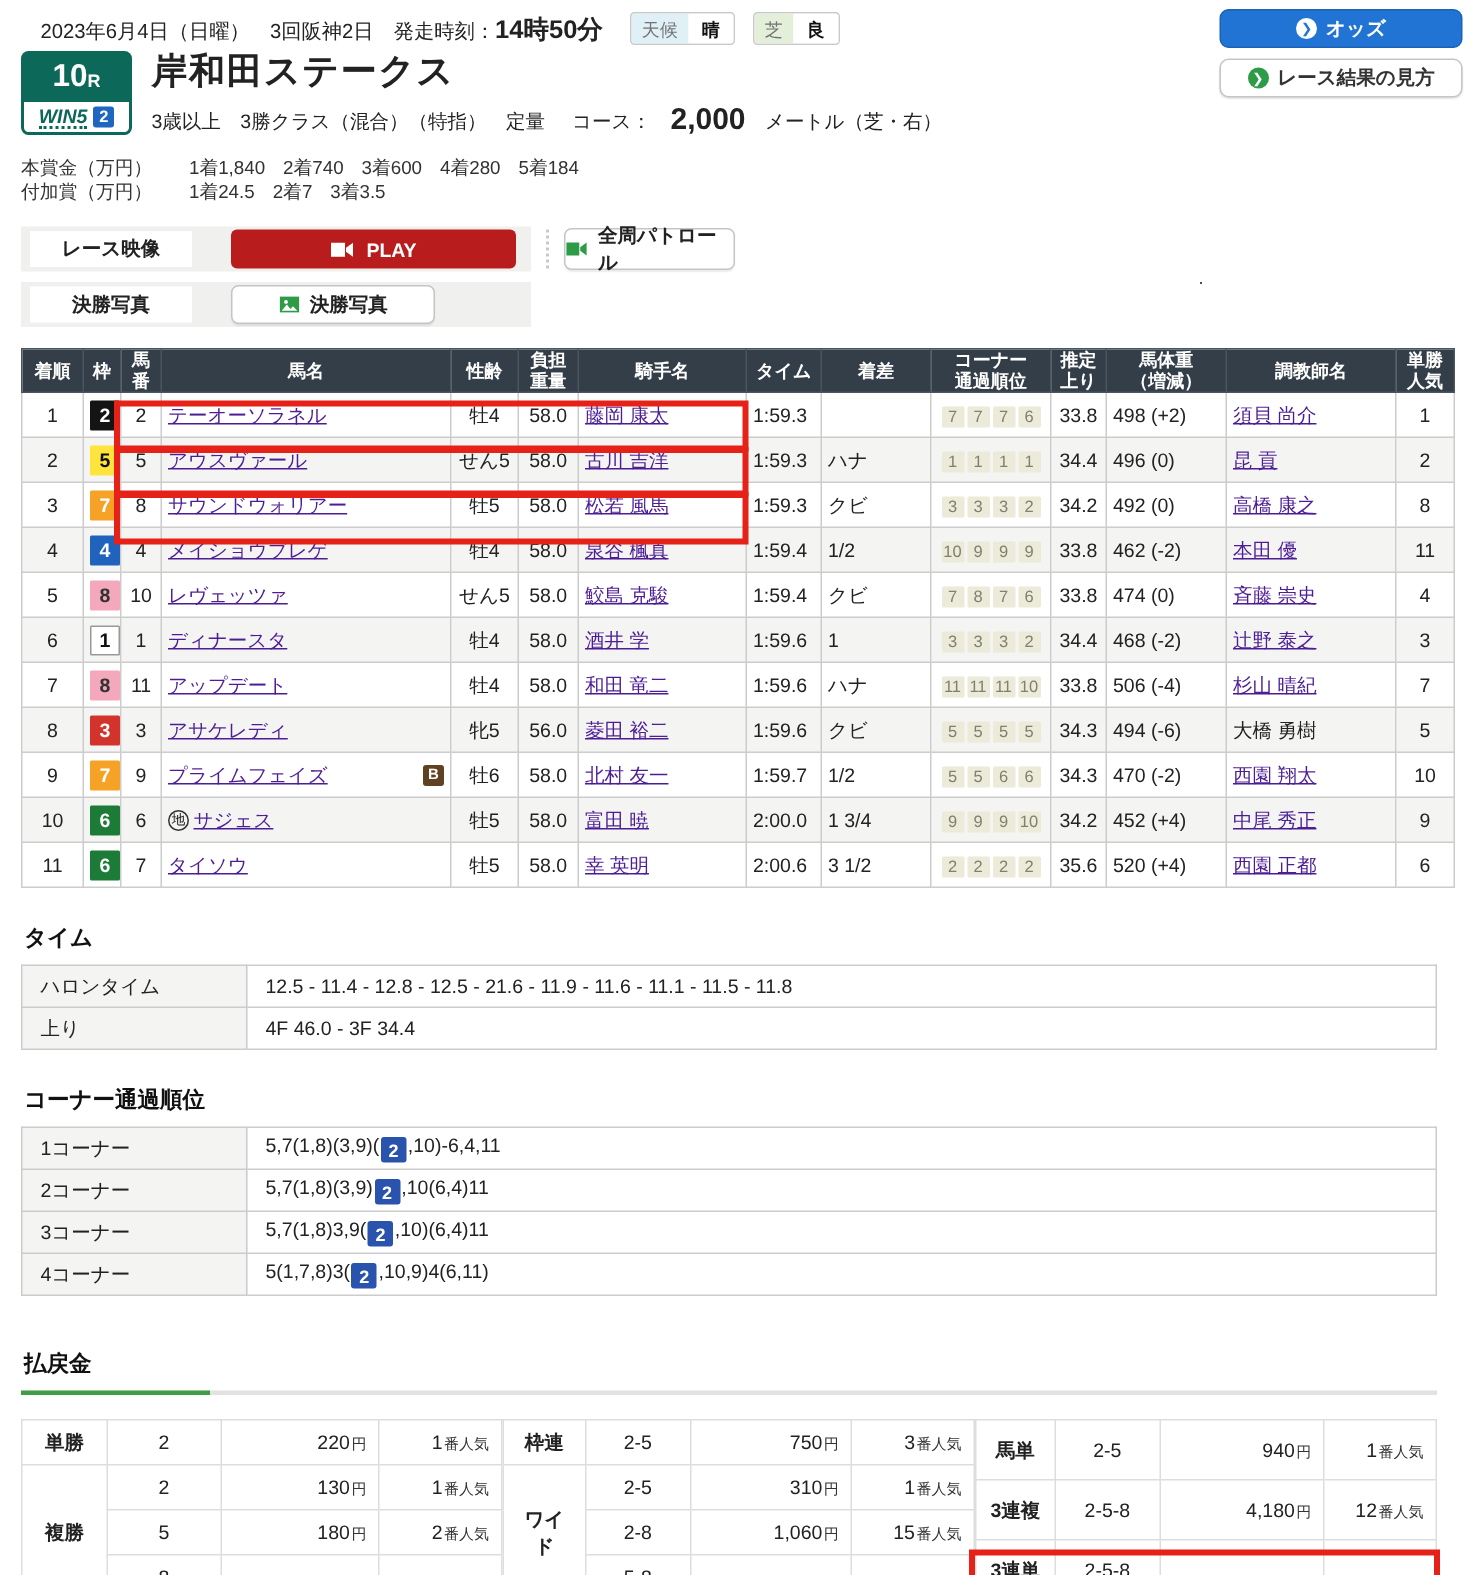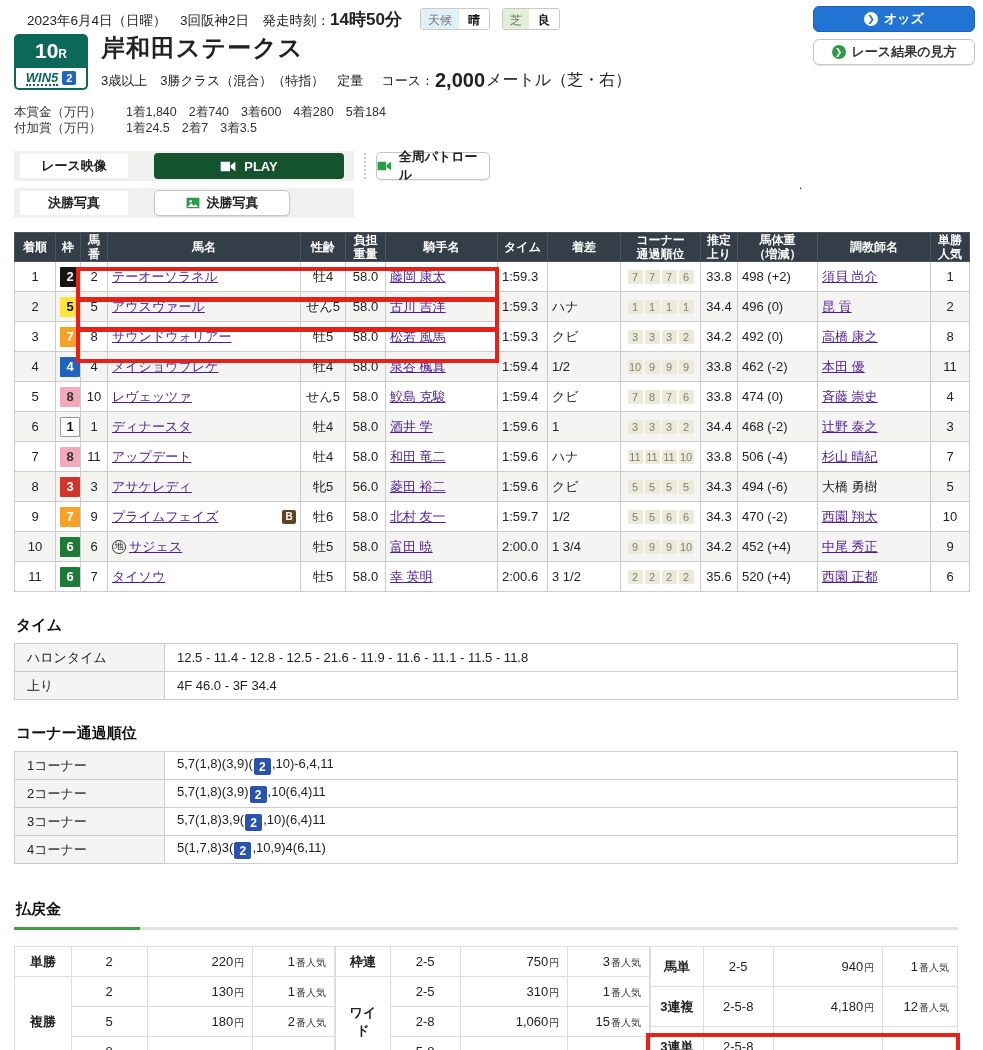--- a/index.html
+++ b/index.html
@@ -28,36 +28,36 @@
   
   .race-head { display:flex; padding:4px 14px 0 14px; gap:13px; }
   .race-badge { width:74px; flex:0 0 74px; }
   .rn { background:#0c695a; color:#fff; border-radius:5px 5px 0 0; height:34px; display:flex; align-items:center; justify-content:center; font-size:21px; font-weight:bold; }
   .rn small { font-size:12px; margin-top:6px; }
   .win5 { border:2px solid #0c695a; border-top:none; border-radius:0 0 5px 5px; background:#fff; height:22px; display:flex; align-items:center; justify-content:center; gap:4px; }
   .win5-text { color:#0c695a; font-style:italic; font-weight:bold; font-size:13px; border-bottom:2px dotted #0c695a; line-height:13px; }
   .win5-num { background:#1f66c0; color:#fff; width:14px; height:14px; font-size:11px; font-weight:bold; display:inline-flex; align-items:center; justify-content:center; border-radius:2px; }
   .race-title { font-size:24px; font-weight:bold; letter-spacing:1px; line-height:28px; }
   .race-cond { margin-top:7px; font-size:13px; color:#222; display:flex; align-items:center; }
-  .course-dist { font-size:20px; font-weight:bold; margin:0 1px; }
-  .course-suffix { font-size:16px; }
+  .course-dist { font-size:20px; font-weight:bold; margin:0 13px; }
+  .course-suffix { font-size:13px; }
 
   
   .prizes { padding:12px 14px 0 14px; font-size:12.5px; line-height:16px; color:#333; }
   .p-line { display:flex; }
   .p-label { width:100px; }
   .p-place { width:34px; text-align:left; margin-left:12px; }
   .p-val { width:52px; text-align:right; }
 
   
   .media { padding:15px 14px 0 14px; }
   .media-row { display:flex; align-items:center; margin-bottom:7px; }
   .media-band { width:340px; background:#f0f0ee; height:30px; display:flex; align-items:center; padding-left:6px; gap:26px; }
   .media-label { background:#fff; width:108px; height:24px; line-height:24px; text-align:center; font-weight:bold; font-size:13px; }
-  .btn-play { background:#14532d; color:#fff; width:190px; height:26px; border-radius:4px; font-weight:bold; display:flex; align-items:center; justify-content:center; gap:8px; cursor:pointer; }
+  .btn-play { background:#b91c1c; color:#fff; width:190px; height:26px; border-radius:4px; font-weight:bold; display:flex; align-items:center; justify-content:center; gap:8px; cursor:pointer; }
   .dotted-sep { border-left:2px dotted #c9c9c9; height:26px; margin:0 10px; }
   .btn-patrol { width:114px; height:28px; background:#fff; border:1px solid #c5c5c5; border-radius:5px; display:flex; align-items:center; justify-content:center; gap:7px; font-weight:bold; font-size:13px; box-shadow:0 1px 1px rgba(0,0,0,.08); cursor:pointer; }
   .btn-photo { width:136px; height:26px; background:#fff; border:1px solid #c5c5c5; border-radius:5px; display:flex; align-items:center; justify-content:center; gap:7px; font-weight:bold; font-size:13px; box-shadow:0 1px 1px rgba(0,0,0,.08); cursor:pointer; }
 
   
   .results-wrap { position:relative; margin:14px 14px 0 14px; width:955px; }
   table.results { border-collapse:collapse; width:955px; table-layout:fixed; }
   table.results th { background:#343e48; color:#fff; font-size:12px; font-weight:bold; border:1px solid #4b555f; height:24px; padding:0 1px; line-height:14px; white-space:pre-line; text-align:center; }
   table.results td { border:1px solid #ccc; height:30px; padding:0 4px; font-size:13px; color:#222; text-align:center; overflow:hidden; }
   table.results tr.even td { background:#f4f4f3; }

